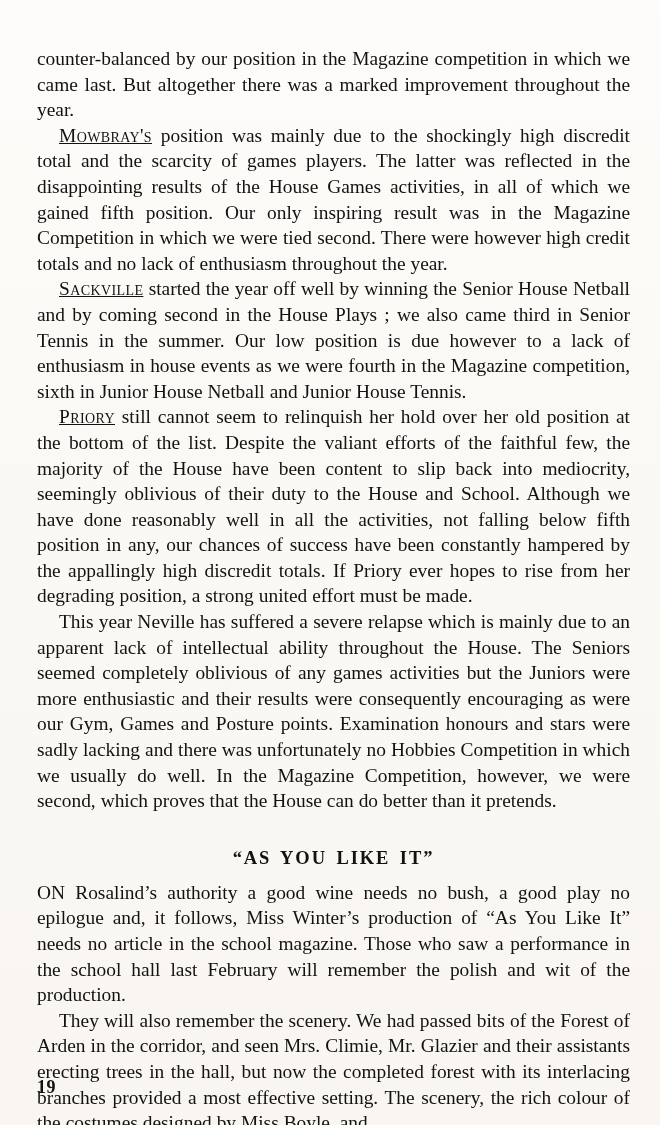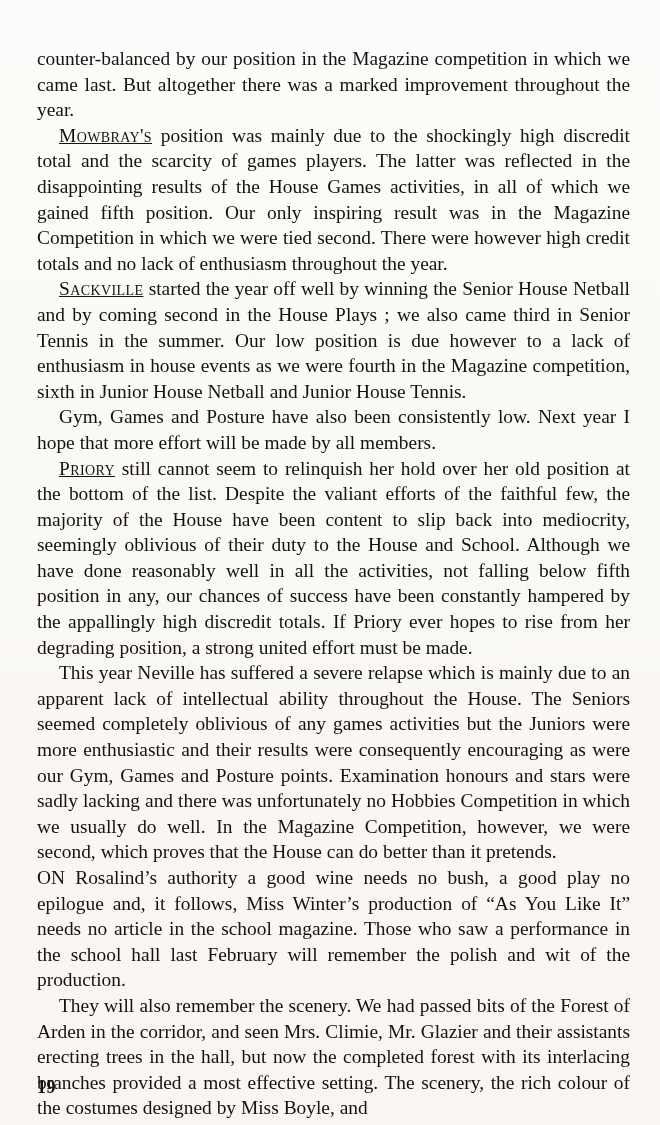--- a/index.html
+++ b/index.html
@@ -97,26 +97,26 @@
 <div class="page">
 
   <div class="body-copy">
 
     <p class="para no-indent"><span>counter-balanced by our position in the Magazine competition in which we came last.  But altogether there was a marked improvement throughout the year.</span></p>
 
     <p class="para"><span class="smallcaps">Mowbray's</span><span> position was mainly due to the shockingly high discredit total and the scarcity of games players.  The latter was reflected in the disappointing results of the House Games activities, in all of which we gained fifth position.  Our only inspiring result was in the Magazine Competition in which we were tied second.  There were however high credit totals and no lack of enthusiasm throughout the year.</span></p>
 
     <p class="para"><span class="smallcaps">Sackville</span><span> started the year off well by winning the Senior House Netball and by coming second in the House Plays ;  we also came third in Senior Tennis in the summer.  Our low position is due however to a lack of enthusiasm in house events as we were fourth in the Magazine competition, sixth in Junior House Netball and Junior House Tennis.</span></p>
 
-    <p class="para"><span>Gym, Games and Posture have also been consistently low.  Next year I hope that more effort will be made by all members.</span></p>
 
     <p class="para"><span class="smallcaps">Priory</span><span> still cannot seem to relinquish her hold over her old position at the bottom of the list.  Despite the valiant efforts of the faithful few, the majority of the House have been content to slip back into mediocrity, seemingly oblivious of their duty to the House and School. Although we have done reasonably well in all the activities, not falling below fifth position in any, our chances of success have been constantly hampered by the appallingly high discredit totals.  If Priory ever hopes to rise from her degrading position, a strong united effort must be made.</span></p>
 
     <p class="para"><span>This year Neville has suffered a severe relapse which is mainly due to an apparent lack of intellectual ability throughout the House.  The Seniors seemed completely oblivious of any games activities but the Juniors were more enthusiastic and their results were consequently encouraging as were our Gym, Games and Posture points.  Examination honours and stars were sadly lacking and there was unfortunately no Hobbies Competition in which we usually do well.  In the Magazine Competition, however, we were second, which proves that the House can do better than it pretends.</span></p>
 
+    <h2 class="section-heading">“AS YOU LIKE IT”</h2>
 
     <p class="para no-indent"><span>ON Rosalind’s authority a good wine needs no bush, a good play no epilogue and, it follows, Miss Winter’s production of “As You Like It” needs no article in the school magazine.  Those who saw a performance in the school hall last February will remember the polish and wit of the production.</span></p>
 
     <p class="para"><span>They will also remember the scenery.  We had passed bits of the Forest of Arden in the corridor, and seen Mrs. Climie, Mr. Glazier and their assistants erecting trees in the hall, but now the completed forest with its interlacing branches provided a most effective setting.  The scenery, the rich colour of the costumes designed by Miss Boyle, and</span></p>
 
   </div>
 
   <div class="folio">19</div>
 
 </div>

